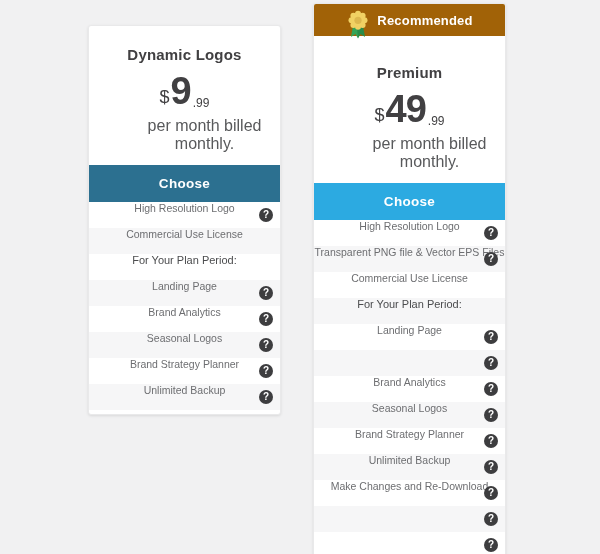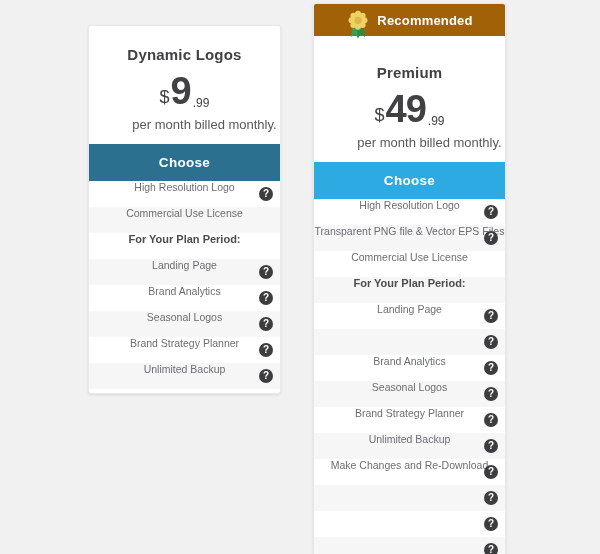--- a/index.html
+++ b/index.html
@@ -21,35 +21,35 @@
     display:flex;align-items:center;justify-content:center;gap:7px;
   }
   .banner-label{color:#ffffff;font-weight:bold;font-size:13px;letter-spacing:.2px;}
   .rosette{position:relative;top:5px;flex:0 0 auto;}
   .plan-title{margin:20px 0 0 0;font-size:15px;font-weight:bold;color:#414042;letter-spacing:.2px;}
   .card-right .plan-title{margin-top:28px;}
   .price{margin-top:4px;height:48px;color:#414042;line-height:48px;white-space:nowrap;}
   .currency{font-size:18px;font-weight:400;vertical-align:top;position:relative;top:6px;margin-right:1px;}
   .amount{font-size:38px;font-weight:bold;letter-spacing:-1px;}
   .cents{font-size:12px;font-weight:400;margin-left:2px;position:relative;top:3px;color:#414042;}
-  .note{margin:2px 0 0 0;font-size:13px;color:#58595b;padding-left:40px;}
+  .note{margin:2px 0 0 0;font-size:16px;color:#58595b;padding-left:40px;}
   .choose{
     display:block;width:100%;height:37px;margin-top:12px;border:none;cursor:pointer;
     color:#ffffff;font-weight:bold;font-size:13.5px;font-family:"Liberation Sans",sans-serif;
     letter-spacing:.3px;
   }
   .choose.teal{background:#2c7090;}
   .choose.blue{background:#2caae1;}
   .features{width:100%;}
   .row{
     position:relative;height:26px;display:flex;justify-content:center;
     font-size:10.5px;color:#6d6e71;
   }
   .row:nth-child(even){background:#f6f6f7;}
-  .row.header .row-label{font-weight:bold;color:#4b4c4e;font-size:11px;}
+  .row.header .row-label{font-weight:normal;color:#4b4c4e;font-size:11px;}
   .row-label{white-space:nowrap;padding:0 18px;}
   .q{
     position:absolute;right:7px;top:6px;width:14px;height:14px;border-radius:50%;
     background:#3d3d3f;color:#ffffff;font-size:10px;font-weight:bold;line-height:14px;
     text-align:center;padding:0;cursor:pointer;
   }
 </style>
 </head>
 <body>
 

